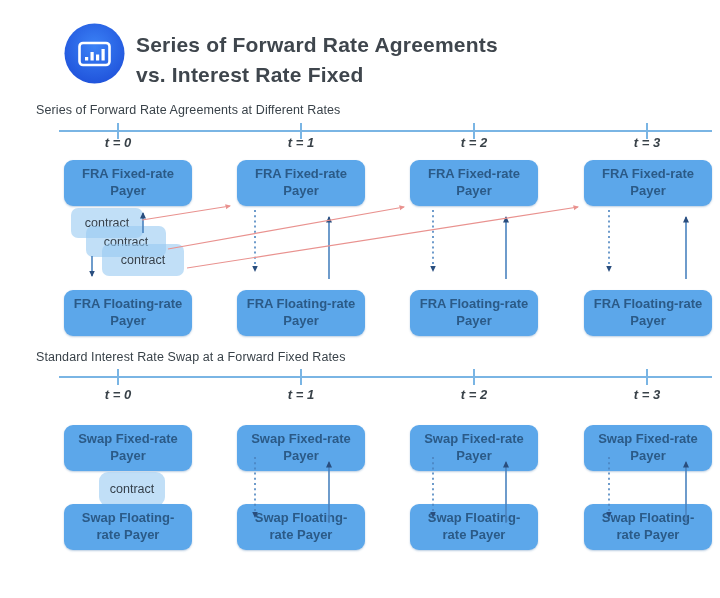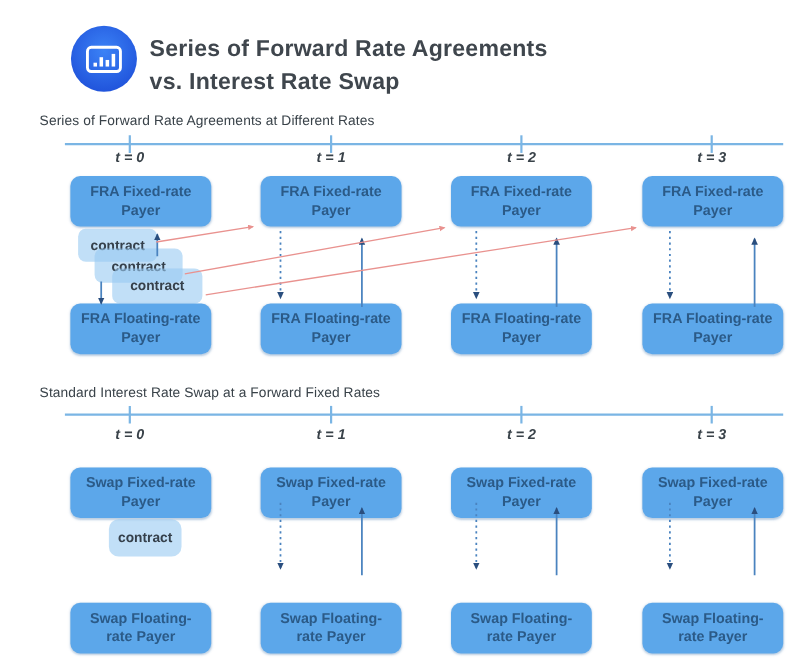--- a/index.html
+++ b/index.html
@@ -28,26 +28,26 @@
   }
   
   .box{
     position:absolute;width:128px;height:46px;background:var(--box-fill,#5ca7ea);
     border-radius:9px;color:var(--box-text,#2b5a87);font-weight:700;font-size:13px;
     display:flex;align-items:center;justify-content:center;text-align:center;
     line-height:1.3;padding:2px 6px;box-sizing:border-box;
     box-shadow:0 1px 2px rgba(58,113,169,.35);
   }
   .c0{left:28px}.c1{left:201px}.c2{left:374px}.c3{left:548px}
-  .row-fra-fixed{top:160px}.row-fra-float{top:276px}
-  .row-swap-fixed{top:425px}.row-swap-float{top:548px}
+  .row-fra-fixed{top:160px}.row-fra-float{top:290px}
+  .row-swap-fixed{top:425px}.row-swap-float{top:504px}
   
   .contract{
     position:absolute;background:var(--contract-fill,#97C9F299);border-radius:7px;
-    color:var(--contract-text,#35404b);font-weight:700;font-size:12.5px;
+    color:var(--contract-text,#35404b);font-weight:400;font-size:12.5px;
     display:flex;align-items:center;justify-content:center;
   }
   .ct1{left:35px;top:208px;width:72px;height:30px;}
   .ct2{left:50px;top:226px;width:80px;height:31px;}
   .ct3{left:66px;top:244px;width:82px;height:32px;}
   .ct-swap{left:63px;top:472px;width:66px;height:34px;border-radius:9px;}
   
   .overlay{position:absolute;left:0;top:0;pointer-events:none;}
   .tl{stroke:var(--timeline,#7ab5e4);stroke-width:2;}
   .tk{stroke:var(--timeline,#7ab5e4);stroke-width:2;}
@@ -73,21 +73,21 @@
     </defs>
     <circle cx="30.5" cy="30.5" r="30" fill="url(#icoGrad)"></circle>
     <rect x="15.5" y="20" width="30" height="22" rx="3.5" fill="none" stroke="#ffffff" stroke-width="2.6"></rect>
     <rect x="21" y="34" width="3.2" height="3.5" fill="#ffffff"></rect>
     <rect x="26.5" y="29" width="3.2" height="8.5" fill="#ffffff"></rect>
     <rect x="32" y="31.5" width="3.2" height="6" fill="#ffffff"></rect>
     <rect x="37.5" y="26" width="3.2" height="11.5" fill="#ffffff"></rect>
   </svg>
   <div class="hdr-title">
     <div>Series of Forward Rate Agreements</div>
-    <div>vs. Interest Rate Swap</div>
+    <div>vs. Interest Rate Fixed</div>
   </div>
 
   <div class="sec-title sec1-title">Series of Forward Rate Agreements at Different Rates</div>
   <div class="sec-title sec2-title">Standard Interest Rate Swap at a Forward Fixed Rates</div>
 
   <div class="tlabel" style="left:82px;top:135px">t = 0</div>
   <div class="tlabel" style="left:265px;top:135px">t = 1</div>
   <div class="tlabel" style="left:438px;top:135px">t = 2</div>
   <div class="tlabel" style="left:611px;top:135px">t = 3</div>
 

